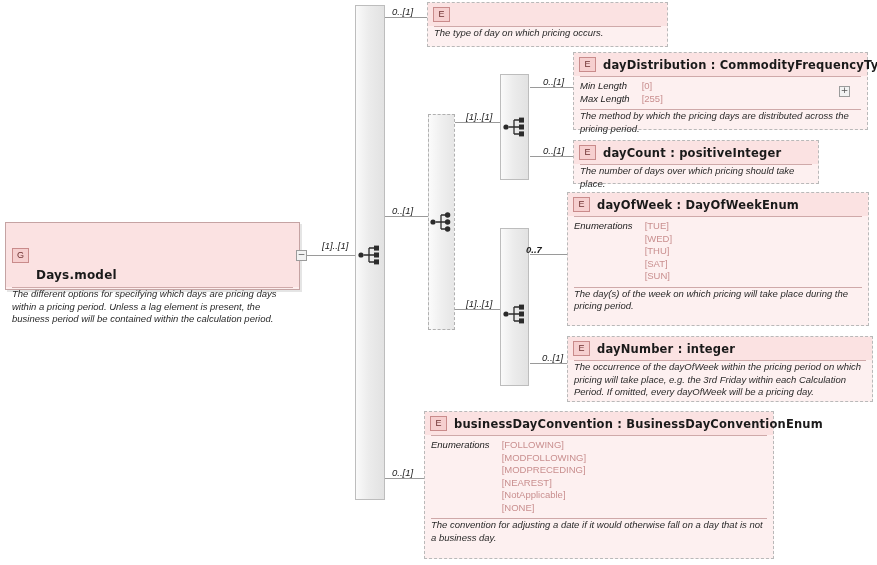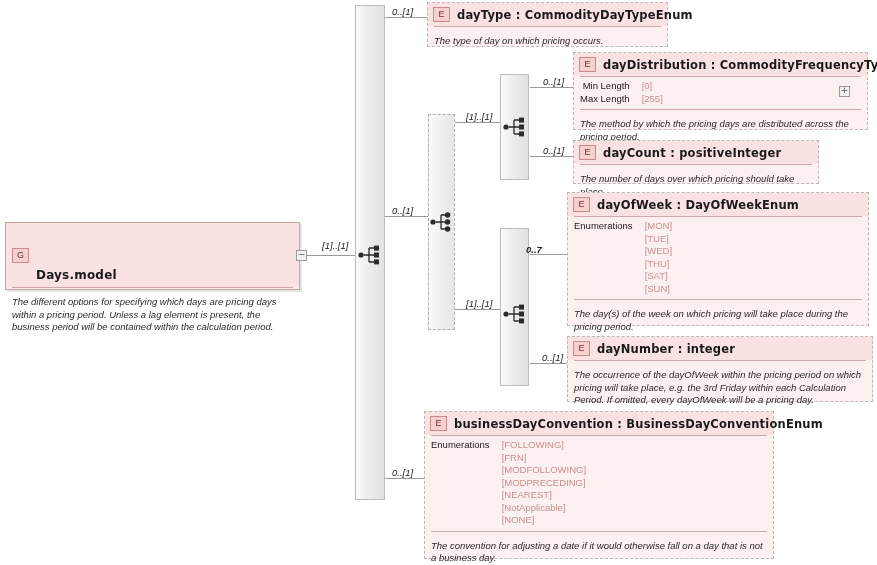--- a/index.html
+++ b/index.html
@@ -45,25 +45,25 @@
     font-family: "DejaVu Sans", sans-serif;
   }
   .sep { height:1px; background:#cfa9a9; margin:0 6px; }
   .node-facets {
     display: grid;
     grid-template-columns: max-content 1fr;
     column-gap: 12px;
     padding: 3px 6px 4px 6px;
     font-size: 9.5px;
   }
-  .facet-label { color:#222; white-space:nowrap;text-align:right; }
+  .facet-label { font-style: italic; color:#222; white-space:nowrap; }
   .facet-vals { color:#c98f8f; line-height:1.32; }
   .facet-vals div { white-space: nowrap; }
   .node-doc {
-    padding: 8px 6px 5px 6px;
+    padding: 0 6px 5px 6px;
     font-size: 9.5px;
     font-style: italic;
     color: #2a2a2a;
     line-height: 1.32;
   }
 
   
   .gbox {
     position:absolute;
     background:#fdeeee;
@@ -198,21 +198,20 @@
     <div class="sep"></div>
     <div class="node-doc">The different options for specifying which days are pricing days within a pricing period. Unless a lag element is present, the business period will be contained within the calculation period.</div>
   </div>
   <div class="pm" style="left:296px; top:250px;">
     <span>−</span>
   </div>
 
   <div class="node" style="left:427px; top:2px; width:241px; height:45px;">
     <div class="node-head">
       <span class="badge">E</span>
-      <span class="node-title">dayType : CommodityDayTypeEnum</span>
     </div>
     <div class="sep"></div>
     <div class="node-doc">The type of day on which pricing occurs.</div>
   </div>
 
   <div class="node" style="left:573px; top:52px; width:295px; height:78px;">
     <div class="node-head">
       <span class="badge">E</span>
       <span class="node-title">dayDistribution : CommodityFrequencyType</span>
     </div>
@@ -245,21 +244,20 @@
 
   <div class="node" style="left:567px; top:192px; width:302px; height:134px;">
     <div class="node-head">
       <span class="badge">E</span>
       <span class="node-title">dayOfWeek : DayOfWeekEnum</span>
     </div>
     <div class="sep"></div>
     <div class="node-facets">
       <div class="facet-label">Enumerations</div>
       <div class="facet-vals">
-        <div>[MON]</div>
         <div>[TUE]</div>
         <div>[WED]</div>
         <div>[THU]</div>
         <div>[SAT]</div>
         <div>[SUN]</div>
       </div>
     </div>
     <div class="sep"></div>
     <div class="node-doc">The day(s) of the week on which pricing will take place during the pricing period.</div>
   </div>
@@ -276,21 +274,20 @@
   <div class="node" style="left:424px; top:411px; width:350px; height:148px;">
     <div class="node-head">
       <span class="badge">E</span>
       <span class="node-title">businessDayConvention : BusinessDayConventionEnum</span>
     </div>
     <div class="sep"></div>
     <div class="node-facets">
       <div class="facet-label">Enumerations</div>
       <div class="facet-vals">
         <div>[FOLLOWING]</div>
-        <div>[FRN]</div>
         <div>[MODFOLLOWING]</div>
         <div>[MODPRECEDING]</div>
         <div>[NEAREST]</div>
         <div>[NotApplicable]</div>
         <div>[NONE]</div>
       </div>
     </div>
     <div class="sep"></div>
     <div class="node-doc">The convention for adjusting a date if it would otherwise fall on a day that is not a business day.</div>
   </div>

